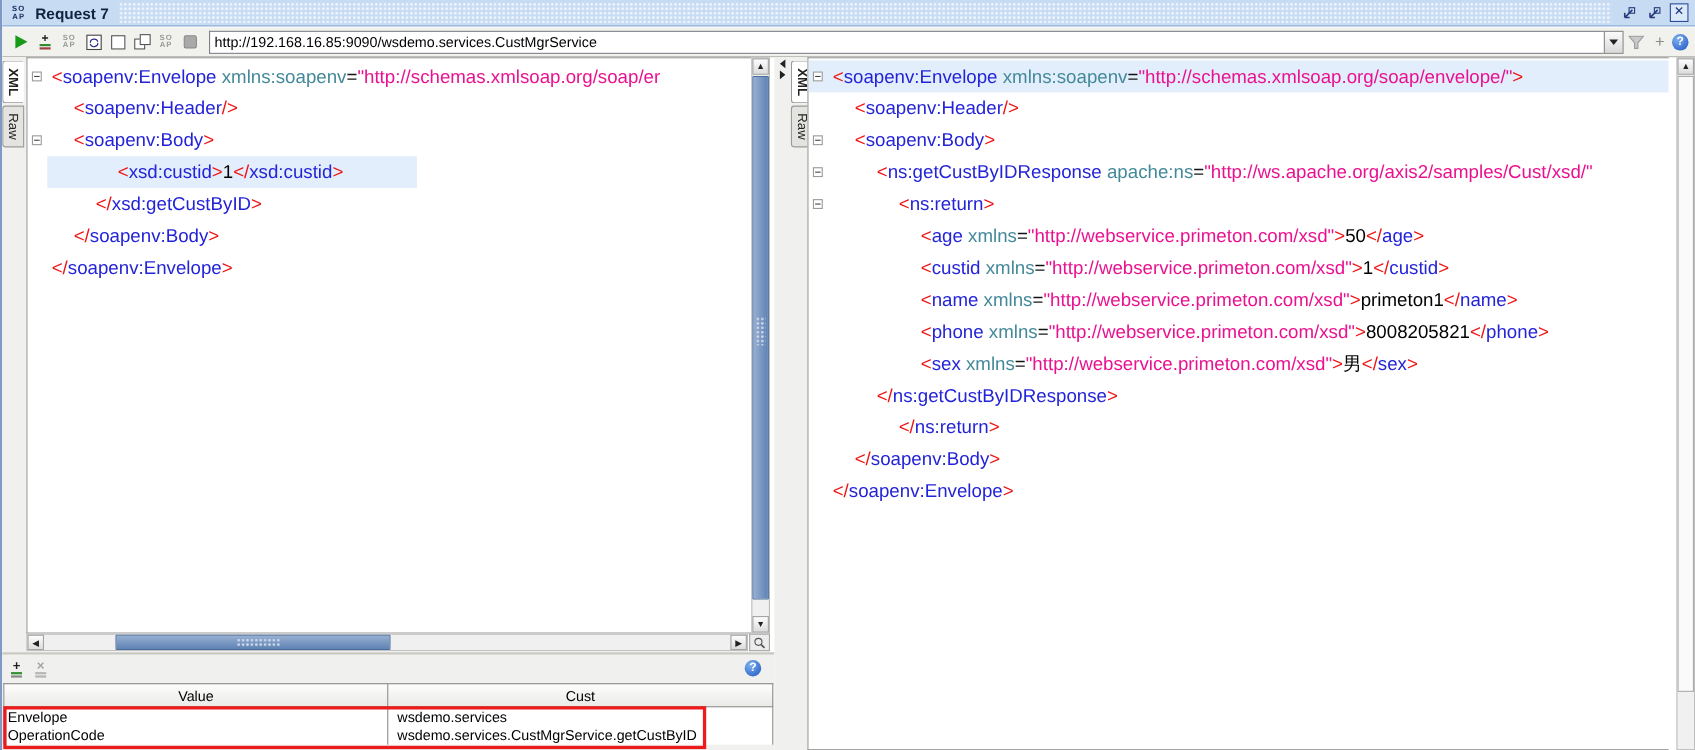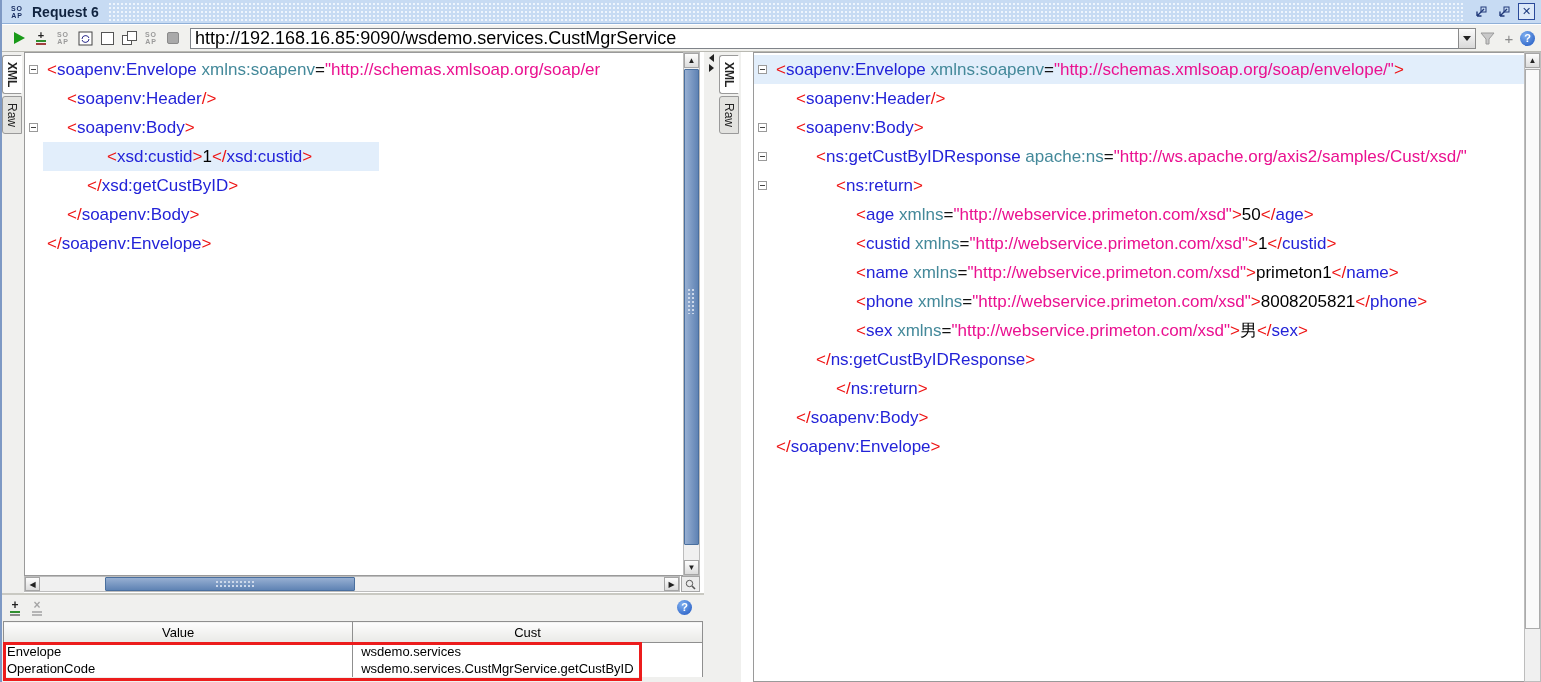--- a/index.html
+++ b/index.html
@@ -29,21 +29,21 @@
   .plusmenu{display:flex;flex-direction:column;align-items:center;line-height:6px;}
   .plusmenu .p{font-size:11px;font-weight:bold;color:#222;height:7px;}
   .bar{width:10px;height:2px;margin-top:1px;}
   .bar.g{background:#2f8f2f;} .bar.r{background:#a04040;} .bar.gy{background:#b5b5b5;}
   .sq{width:13px;height:13px;border:1px solid #555;background:#fff;}
   .sq2{position:relative;width:15px;height:14px;}
   .sq2 i{position:absolute;width:10px;height:10px;border:1px solid #555;background:#fff;}
   .sq2 i.b{left:0;bottom:0;} .sq2 i.t{right:0;top:0;}
   .stopsq{width:12px;height:12px;background:#a9a9a9;border:1px solid #8a8a8a;border-radius:2px;}
   .urlwrap{display:flex;align-items:center;flex:1;margin-left:6px;height:21px;}
-  .urlinput{flex:1;height:21px;border:1px solid #7f8389;border-right:none;font-size:18px;
+  .urlinput{flex:1;height:21px;border:1px solid #7f8389;border-right:none;font-size:13px;
     padding:0 4px;font-family:"Liberation Sans",sans-serif;color:#000;background:#fff;outline:none;}
   .combobtn{width:18px;height:21px;border:1px solid #8a8a8a;background:linear-gradient(#fbfbfb,#d9d9d9);
     display:flex;align-items:center;justify-content:center;flex:none;}
   .arrow-d{width:0;height:0;border-top:5px solid #222;border-left:4px solid rgba(0,0,0,0);
     border-right:4px solid rgba(0,0,0,0);}
   .help{width:15px;height:15px;border-radius:50%;color:#fff;font-weight:bold;font-size:11px;
     text-align:center;line-height:15px;background:radial-gradient(circle at 35% 30%,#7fb0f0,#1d55c0);flex:none;}
   
   .content{position:absolute;left:0;top:52px;width:1539px;height:630px;}
   .pane{position:absolute;top:0;}
@@ -104,21 +104,21 @@
   svg{display:block;}
 </style>
 </head>
 <body>
 
 <div class="window">
 
   <div class="titlebar">
     <div class="tb-dots"></div>
     <div class="soapicon">SO<br>AP</div>
-    <div class="tb-title">Request 6</div>
+    <div class="tb-title">Request 7</div>
     <div class="tb-btns">
       <div class="tb-btn">
         <svg width="14" height="14">
             <rect x="7" y="2" width="5" height="5" fill="none" stroke="#223a7a"></rect>
             <path d="M10 4 L3 11 M3 11 L3 6.5 M3 11 L7.5 11" stroke="#223a7a" stroke-width="1.4" fill="none"></path>
           </svg>
       </div>
       <div class="tb-btn">
         <svg width="14" height="14">
             <rect x="7" y="2" width="5" height="5" fill="none" stroke="#223a7a"></rect>
@@ -256,21 +256,21 @@
     <div class="divider">
       <div class="chev l"></div>
       <div class="chev r"></div>
     </div>
 
     <div class="pane" style="left:717px;width:822px;height:630px;">
       <div class="tabstrip">
         <div class="vtab sel">XML</div>
         <div class="vtab unsel">Raw</div>
       </div>
-      <div class="edmain" style="left:34px;width:783px;height:630px;padding-top:2px;">
+      <div class="edmain" style="left:15px;width:783px;height:630px;padding-top:2px;">
           <div class="xline hl"><span class="foldcell"><span class="foldbox"></span></span><span class="codespan" style="padding-left: 4px;"><span class="tk-b">&lt;</span><span class="tk-t">soapenv:Envelope</span><span class="tk-p"> </span><span class="tk-a">xmlns:soapenv</span><span class="tk-p">=</span><span class="tk-v">"http://schemas.xmlsoap.org/soap/envelope/"</span><span class="tk-b">&gt;</span></span></div>
           <div class="xline"><span class="foldcell"></span><span class="codespan" style="padding-left: 24px;"><span class="tk-b">&lt;</span><span class="tk-t">soapenv:Header</span><span class="tk-b">/&gt;</span></span></div>
           <div class="xline"><span class="foldcell"><span class="foldbox"></span></span><span class="codespan" style="padding-left: 24px;"><span class="tk-b">&lt;</span><span class="tk-t">soapenv:Body</span><span class="tk-b">&gt;</span></span></div>
           <div class="xline"><span class="foldcell"><span class="foldbox"></span></span><span class="codespan" style="padding-left: 44px;"><span class="tk-b">&lt;</span><span class="tk-t">ns:getCustByIDResponse</span><span class="tk-p"> </span><span class="tk-a">apache:ns</span><span class="tk-p">=</span><span class="tk-v">"http://ws.apache.org/axis2/samples/Cust/xsd/"</span></span></div>
           <div class="xline"><span class="foldcell"><span class="foldbox"></span></span><span class="codespan" style="padding-left: 64px;"><span class="tk-b">&lt;</span><span class="tk-t">ns:return</span><span class="tk-b">&gt;</span></span></div>
           <div class="xline"><span class="foldcell"></span><span class="codespan" style="padding-left: 84px;"><span class="tk-b">&lt;</span><span class="tk-t">age</span><span class="tk-p"> </span><span class="tk-a">xmlns</span><span class="tk-p">=</span><span class="tk-v">"http://webservice.primeton.com/xsd"</span><span class="tk-b">&gt;</span><span class="tk-x">50</span><span class="tk-b">&lt;/</span><span class="tk-t">age</span><span class="tk-b">&gt;</span></span></div>
           <div class="xline"><span class="foldcell"></span><span class="codespan" style="padding-left: 84px;"><span class="tk-b">&lt;</span><span class="tk-t">custid</span><span class="tk-p"> </span><span class="tk-a">xmlns</span><span class="tk-p">=</span><span class="tk-v">"http://webservice.primeton.com/xsd"</span><span class="tk-b">&gt;</span><span class="tk-x">1</span><span class="tk-b">&lt;/</span><span class="tk-t">custid</span><span class="tk-b">&gt;</span></span></div>
           <div class="xline"><span class="foldcell"></span><span class="codespan" style="padding-left: 84px;"><span class="tk-b">&lt;</span><span class="tk-t">name</span><span class="tk-p"> </span><span class="tk-a">xmlns</span><span class="tk-p">=</span><span class="tk-v">"http://webservice.primeton.com/xsd"</span><span class="tk-b">&gt;</span><span class="tk-x">primeton1</span><span class="tk-b">&lt;/</span><span class="tk-t">name</span><span class="tk-b">&gt;</span></span></div>
           <div class="xline"><span class="foldcell"></span><span class="codespan" style="padding-left: 84px;"><span class="tk-b">&lt;</span><span class="tk-t">phone</span><span class="tk-p"> </span><span class="tk-a">xmlns</span><span class="tk-p">=</span><span class="tk-v">"http://webservice.primeton.com/xsd"</span><span class="tk-b">&gt;</span><span class="tk-x">8008205821</span><span class="tk-b">&lt;/</span><span class="tk-t">phone</span><span class="tk-b">&gt;</span></span></div>
           <div class="xline"><span class="foldcell"></span><span class="codespan" style="padding-left: 84px;"><span class="tk-b">&lt;</span><span class="tk-t">sex</span><span class="tk-p"> </span><span class="tk-a">xmlns</span><span class="tk-p">=</span><span class="tk-v">"http://webservice.primeton.com/xsd"</span><span class="tk-b">&gt;</span><span class="tk-x">男</span><span class="tk-b">&lt;/</span><span class="tk-t">sex</span><span class="tk-b">&gt;</span></span></div>

